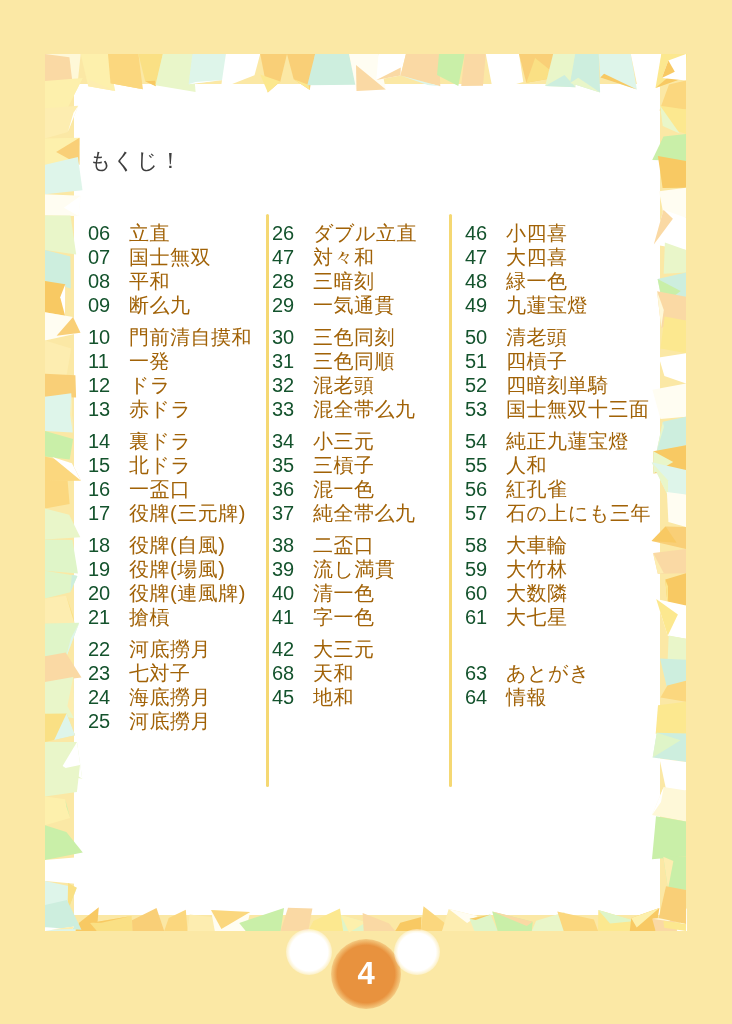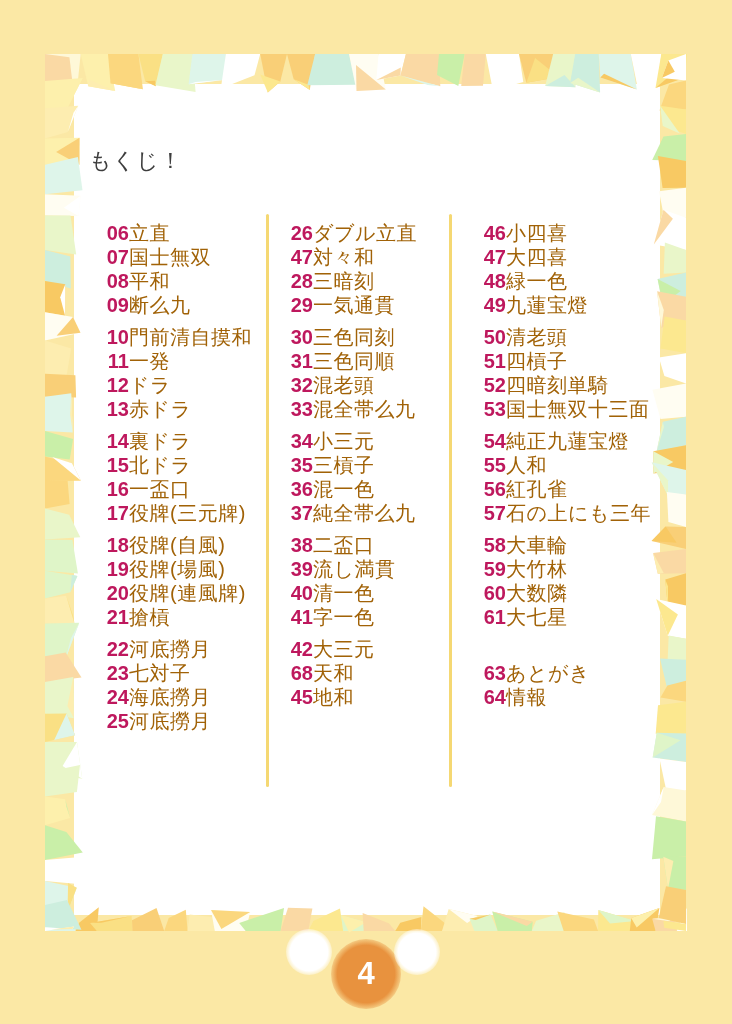--- a/index.html
+++ b/index.html
@@ -2,41 +2,41 @@
 <html><head>
 <meta charset="utf-8">
 <style>
   html,body{margin:0;padding:0;}
   body{
     width:732px;height:1024px;position:relative;overflow:hidden;
     background:#fbe8a5;
     font-family:"Liberation Sans","DejaVu Sans",sans-serif;
   }
   #mosaic{position:absolute;left:0;top:0;z-index:0;}
-  #content{position:absolute;left:0;top:0;width:732px;height:833px;z-index:1;text-align:right;}
+  #content{position:absolute;left:0;top:0;width:732px;height:833px;z-index:1;}
   .page-title{
     position:absolute;left:89px;top:146px;
     font-size:22px;color:#3d3d3d;letter-spacing:1px;
   }
   .divider{
     position:absolute;top:214px;height:573px;width:3px;
     border-radius:2px;
   }
   #divider-1{left:266px;}
   #divider-2{left:449px;}
   #toc{position:absolute;left:0;top:221px;}
   .toc-col{position:absolute;top:0;}
   #toc-col-0{left:88px;width:175px;}
   #toc-col-1{left:272px;width:163px;}
   #toc-col-2{left:465px;width:195px;}
   .toc-group + .toc-group{margin-top:8px;}
   .toc-entry{display:flex;height:24px;line-height:24px;}
   .toc-entry .no{
     width:41px;flex:0 0 41px;
-    font-size:20px;color:#be185d;font-weight:bold;
+    font-size:20px;color:#14532d;
   }
   .toc-entry .ttl{
     font-size:20px;color:#a16207;white-space:nowrap;letter-spacing:0.5px;
   }
   .footer-dot{
     position:absolute;width:46px;height:46px;top:929px;
     border-radius:50%;
     background:radial-gradient(circle,#ffffff 0%,#ffffff 58%,rgba(255,255,255,0) 78%);
   }
   #footer-dot-left{left:286px;}

